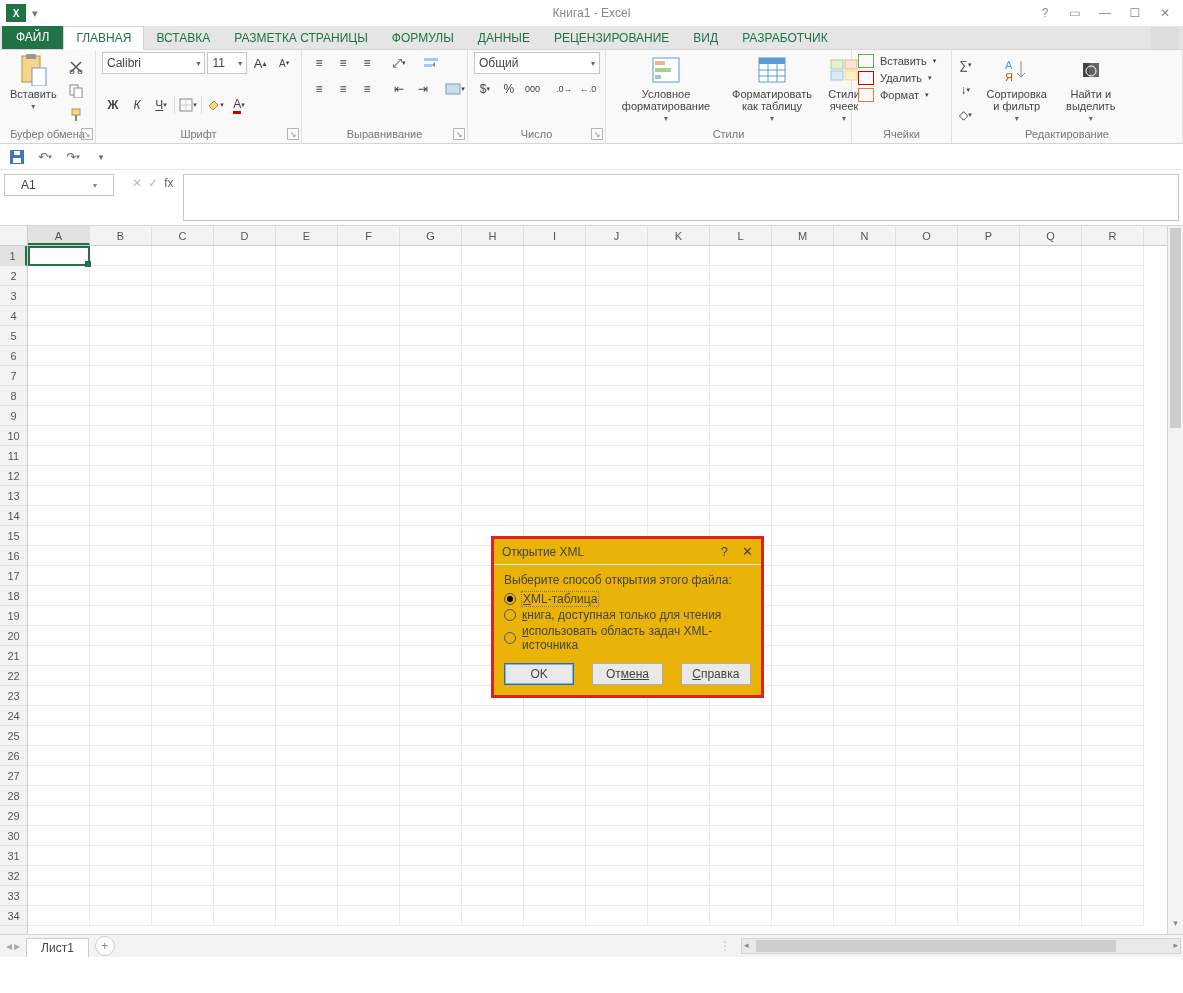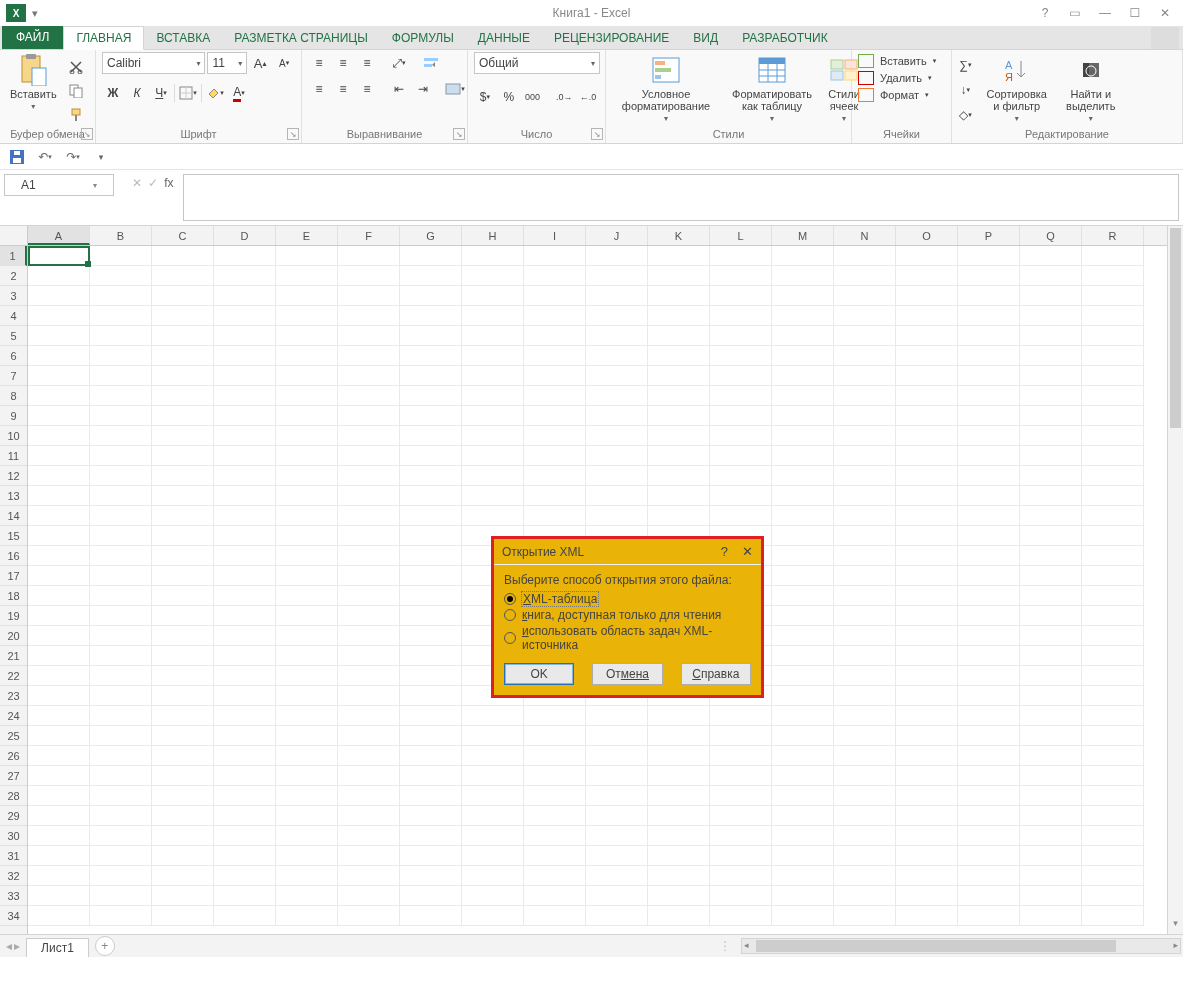--- a/index.html
+++ b/index.html
@@ -163,21 +163,21 @@
             </svg>
           </div>
       </div>
     </div>
     <div class="label">Буфер обмена</div>
     <div class="dlaunch">↘</div>
   </div>
 
   <div class="group" style="width:206px">
     <div class="body">
-        <div class="col" style="gap:8px; width:100%">
+        <div class="col" style="gap:20px; width:100%">
       <div class="row">
         <div class="combo" style="width:104px">
               <span>Calibri</span>
               <span class="arr">▾</span>
             </div>
         <div class="combo" style="width:40px">
               <span>11</span>
               <span class="arr">▾</span>
             </div>
         <div class="sbtn" style="font-size:13px">A<span style="font-size:8px">▴</span></div>
@@ -255,21 +255,21 @@
             </div>
       </div>
     </div>
       </div>
     <div class="label">Выравнивание</div>
     <div class="dlaunch">↘</div>
   </div>
 
   <div class="group" style="width:138px">
     <div class="body">
-        <div class="col" style="gap:12px; width:100%">
+        <div class="col" style="gap:4px; width:100%">
       <div class="combo" style="width:126px">
             <span>Общий</span>
             <span class="arr">▾</span>
           </div>
       <div class="row">
         <div class="sbtn">$<span style="font-size:7px">▾</span></div>
         <div class="sbtn">%</div>
         <div class="sbtn" style="font-size:9px">000</div>
         <div style="width:6px"></div>
         <div class="sbtn" style="font-size:9px">.0→</div>

